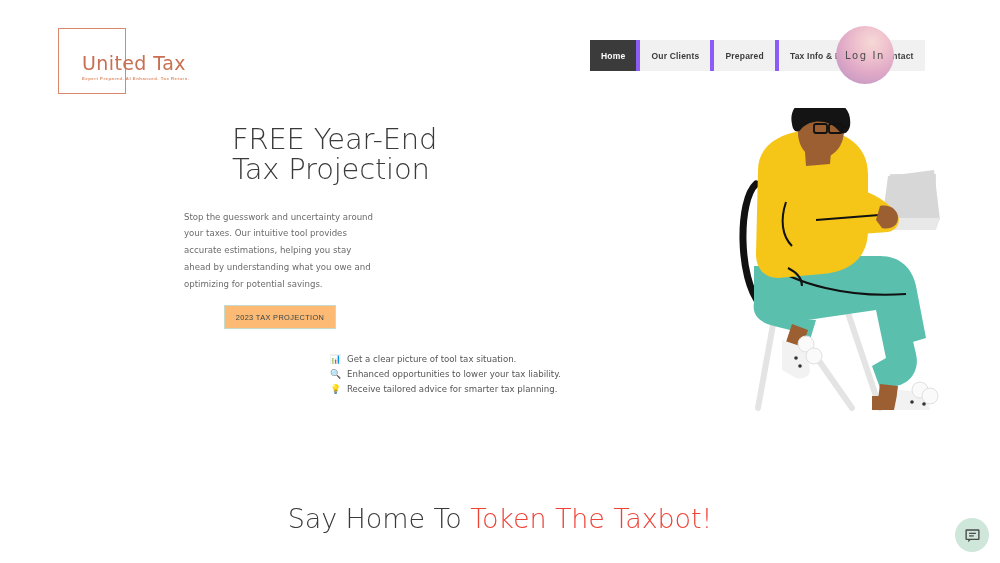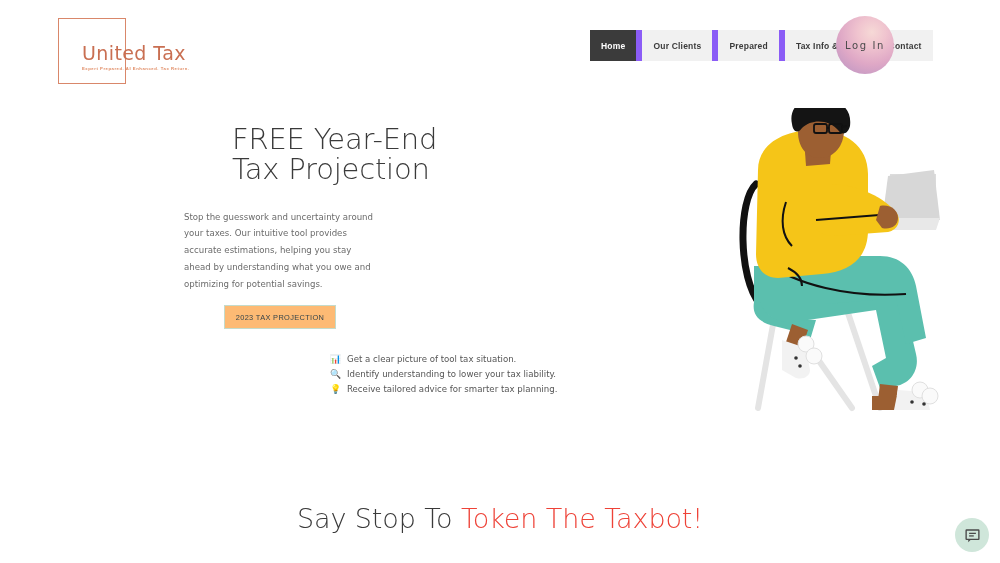--- a/index.html
+++ b/index.html
@@ -6,21 +6,21 @@
   html, body {
     width: 1000px;
     height: 563px;
     overflow: hidden;
     background: #ffffff;
     font-family: "Liberation Sans", sans-serif;
   }
   .page { position: relative; width: 1000px; height: 563px; background:#fff; }
 
   
-  .header { position:absolute; top:2px; left:0; width:1000px; height:92px; }
+  .header { position:absolute; top:12px; left:0; width:1000px; height:92px; }
 
   .logo-block { position:absolute; left:58px; top:16px; width:170px; height:70px; }
   .logo-frame {
     position:absolute; left:0; top:0; width:68px; height:66px;
     border:1.6px solid #d9876a;
   }
   .logo-text {
     position:absolute; left:24px; top:24px;
     font-size:19px; font-weight:400; color:#c96f52;
     letter-spacing:0.4px; white-space:nowrap;
@@ -36,21 +36,21 @@
   .nav {
     position:absolute; left:590px; top:28px;
     height:31px; background:#f1f1f1;
     display:flex; align-items:stretch;
   }
   .nav-item {
     display:flex; align-items:center; justify-content:center;
     padding:0 11px;
     font-size:8.5px; color:#3b3b3b; font-weight:600;
     letter-spacing:0.2px; white-space:nowrap;
-    border-right:6px solid #8b5cf6;
+    border-right:4px solid #8b5cf6;
     cursor:pointer;
   }
   .nav-item:last-child { border-right:0; }
   .nav-item.active { background:#3b3b3b; color:#ffffff; }
 
   .login-btn {
     position:absolute; left:836px; top:14px;
     width:58px; height:58px; border-radius:50%;
     background: radial-gradient(circle at 62% 28%, #f6d9d6 0%, #f0c4cf 26%, #dfa8c6 58%, #c79bc4 82%, #b795c0 100%);
     display:flex; align-items:center; justify-content:center;
@@ -148,21 +148,21 @@
     <div class="cta-btn">2023 TAX PROJECTION</div>
   </div>
 
   <div class="bullets">
     <div class="bullet-row">
       <span class="bullet-emoji">📊</span>
       <span>Get a clear picture of tool tax situation.</span>
     </div>
     <div class="bullet-row">
       <span class="bullet-emoji">🔍</span>
-      <span>Identify understanding to lower your tax liability.</span>
+      <span>Enhanced opportunities to lower your tax liability.</span>
     </div>
     <div class="bullet-row">
       <span class="bullet-emoji">💡</span>
       <span>Receive tailored advice for smarter tax planning.</span>
     </div>
   </div>
 
   <div class="illo">
     <svg width="220" height="312" viewBox="0 0 220 312" xmlns="http://www.w3.org/2000/svg">
 
@@ -223,21 +223,21 @@
       <g stroke="#111" stroke-width="1.8" fill="none">
         <rect x="84" y="16" width="13" height="9" rx="2"></rect>
         <rect x="99" y="16" width="13" height="9" rx="2"></rect>
         <line x1="97" y1="20" x2="99" y2="20"></line>
         <line x1="112" y1="19" x2="117" y2="18"></line>
       </g>
     </svg>
   </div>
 
   <div class="bottom-head">
-    <span>Say Stop To </span><span class="accent">Token The Taxbot!</span>
+    <span>Say Home To </span><span class="accent">Token The Taxbot!</span>
   </div>
 
   <div class="chat-widget">
     <svg width="17" height="17" viewBox="0 0 20 20">
       <rect x="2.5" y="3.5" width="15" height="11" rx="0.5" fill="none" stroke="#4a4a4a" stroke-width="1.6"></rect>
       <line x1="6" y1="7.5" x2="14" y2="7.5" stroke="#4a4a4a" stroke-width="1.5"></line>
       <line x1="6" y1="10.5" x2="11.5" y2="10.5" stroke="#4a4a4a" stroke-width="1.5"></line>
       <path d="M5 14.5 L5 18 L8.5 14.5 Z" fill="#4a4a4a"></path>
     </svg>
   </div>

